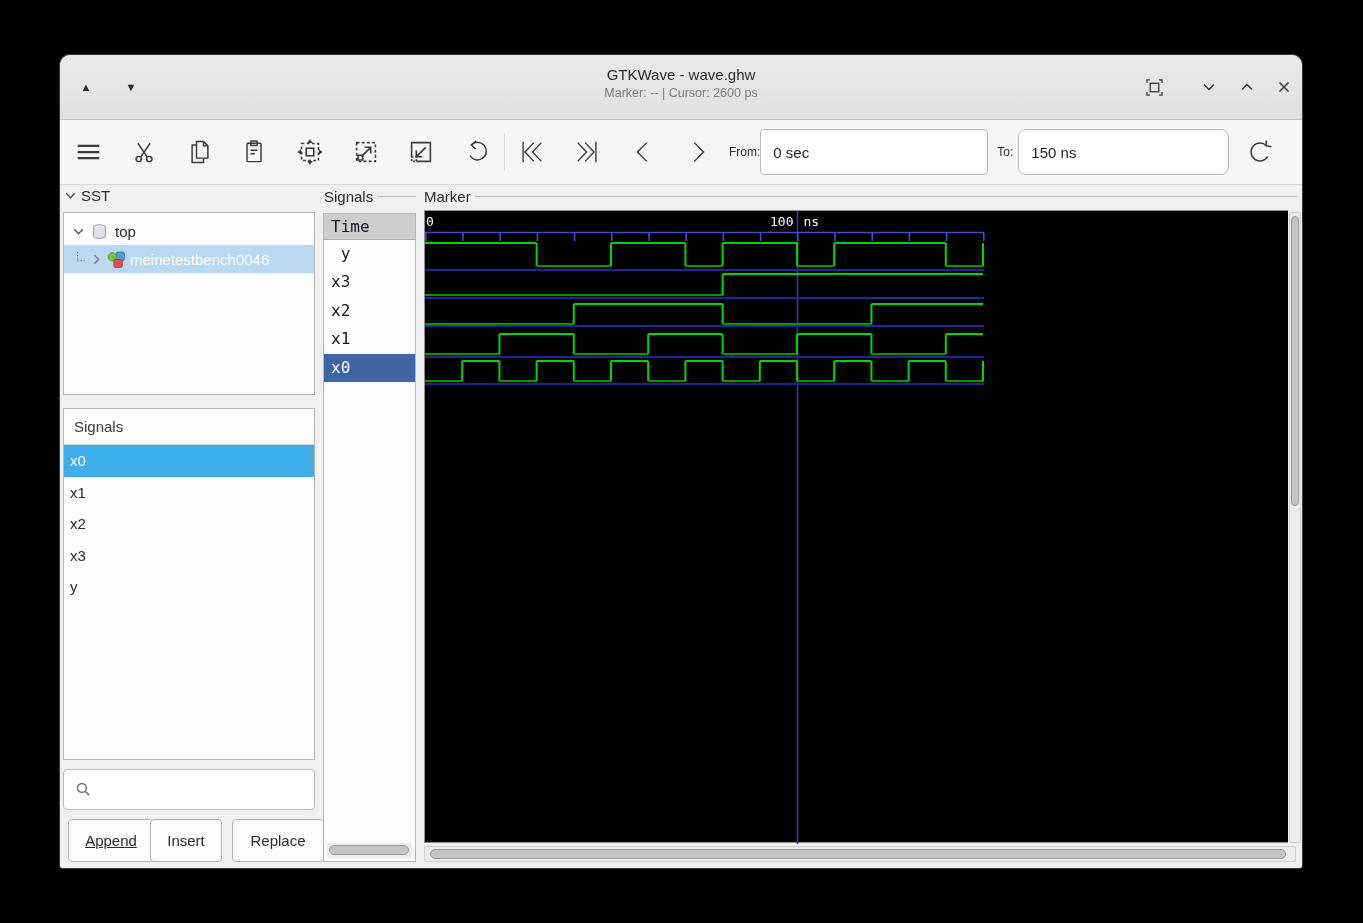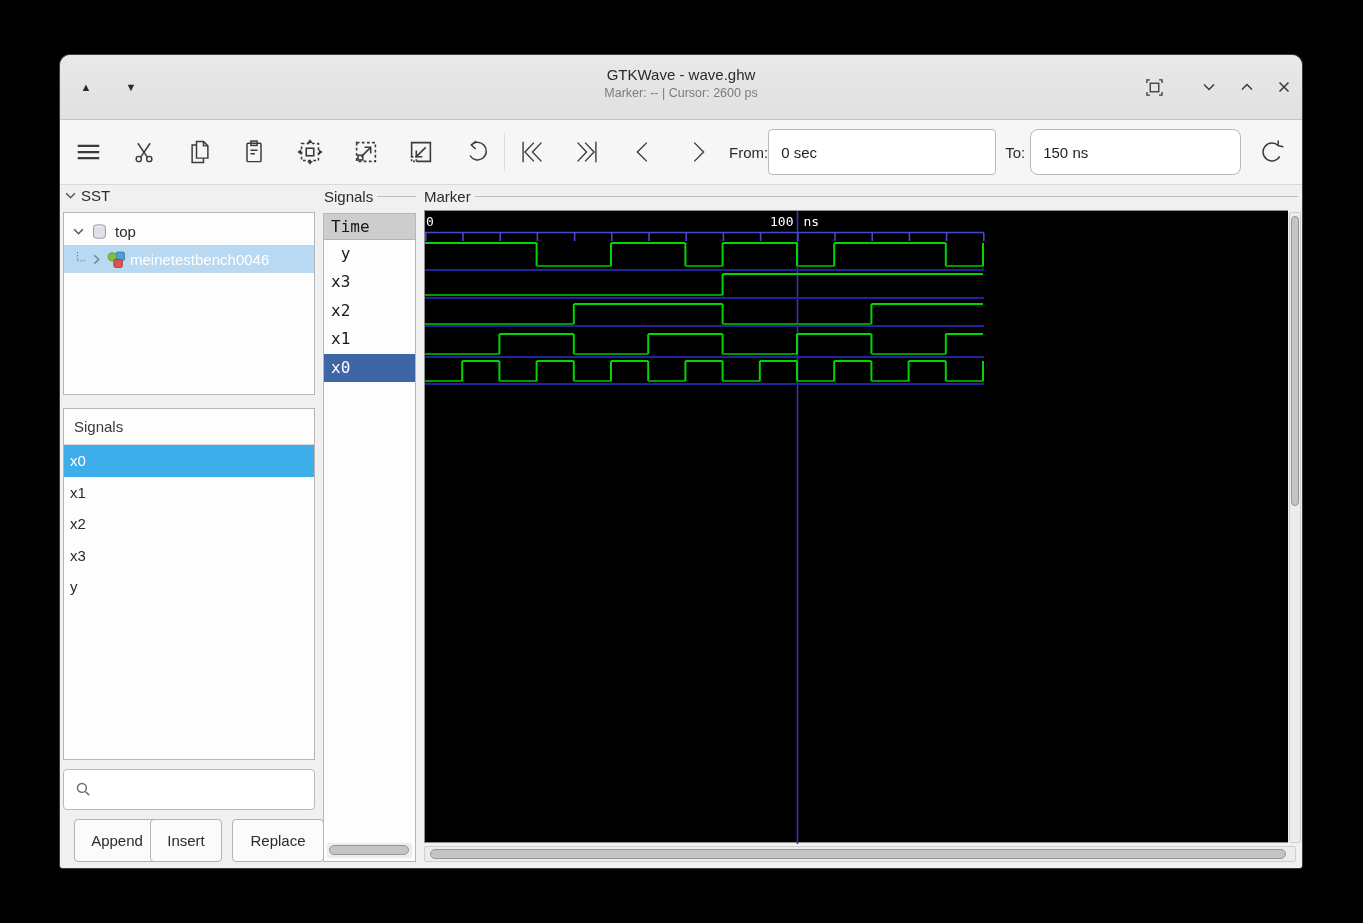--- a/index.html
+++ b/index.html
@@ -17,21 +17,21 @@
   .tb-btn { position:absolute; top:18px; width:32px; height:28px; display:flex;
             align-items:center; justify-content:center; cursor:default; }
   .tri { font-size:11px; color:#2b2b2b; }
   svg.wicon { display:block; }
   
   .toolbar { position:absolute; left:0; top:65px; width:100%; height:65px;
              background:#f6f6f6; border-bottom:1px solid #d9d9d9; display:flex; align-items:center; }
   .ti { width:30px; height:30px; flex:0 0 auto; display:flex; align-items:center; justify-content:center; }
   .ti svg { stroke:#3b3b3b; fill:none; stroke-width:1.7; }
   .tsep { width:1px; height:38px; background:#dcdcdc; margin:0 12px; flex:0 0 auto; }
-  .tlabel { font-size:15px; color:#2b2b2b; flex:0 0 auto; }
+  .tlabel { font-size:12px; color:#2b2b2b; flex:0 0 auto; }
   .tinput { height:46px; background:#fff; border:1px solid #b9b9b9; border-radius:4px;
             font-size:15px; color:#1f1f1f; padding:0 12px;
             font-family:"Liberation Sans","DejaVu Sans",sans-serif; }
   
   .content { position:absolute; left:0; top:130px; width:1242px; height:683px; background:#f0f0f0; }
   .framelabel { font-size:15px; color:#2b2b2b; }
   .frame-row { position:absolute; display:flex; align-items:center; gap:4px; }
   .frame-line { flex:1; height:1px; background:#bdbdbd; }
   .whitebox { position:absolute; background:#fdfdfd; border:1px solid #b6b6b6; }
   
@@ -243,21 +243,21 @@
     </div>
 
     <div class="search" style="left:3px; top:584px; width:252px; height:41px;">
       <svg style="margin-left:11px;" width="17" height="17" viewBox="0 0 16 16" stroke="#6e6e6e" fill="none" stroke-width="1.4">
           <circle cx="6.5" cy="6.5" r="4.2"></circle>
           <path d="M9.8 9.8l3.5 3.5"></path>
         </svg>
       <input style="margin-left: 8px;" placeholder="">
     </div>
 
-    <div class="gbtn" style="left:14px; top:634px; width:86px;">Append</div>
+    <div class="gbtn" style="left:8px; top:634px; width:86px;text-decoration:underline;">Append</div>
     <div class="gbtn" style="left:90px; top:634px; width:72px;text-align:right;">Insert</div>
     <div class="gbtn" style="left:172px; top:634px; width:92px;">Replace</div>
 
     <div class="frame-row" style="left:264px; top:3px; width:92px;">
       <span class="framelabel">Signals</span>
       <div class="frame-line"></div>
     </div>
     <div class="whitebox" style="left:263px; top:28px; width:93px; height:649px;">
       <div class="time-hdr mono">Time</div>
       <div class="mono">

